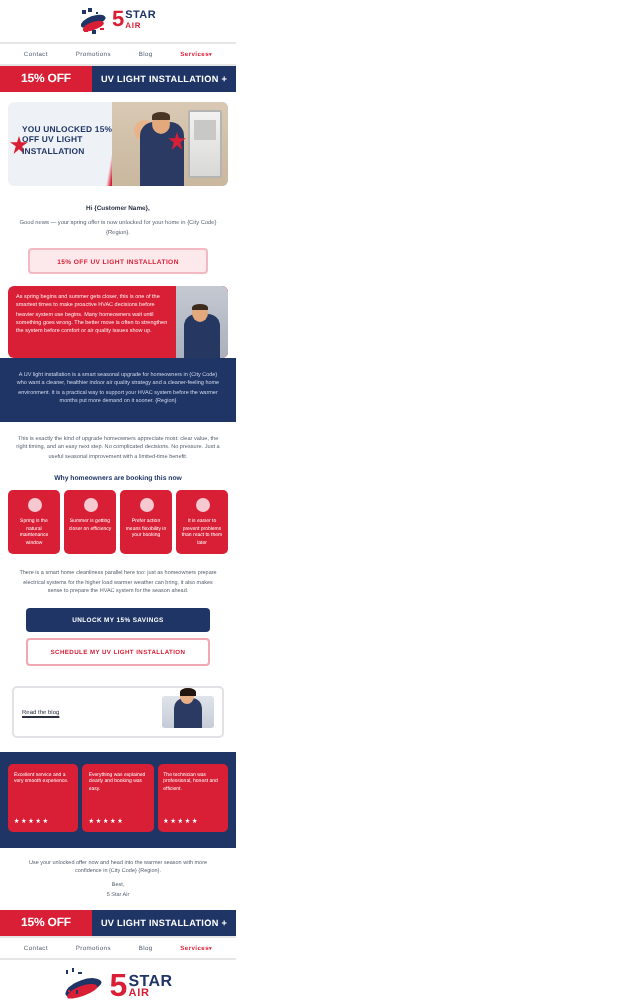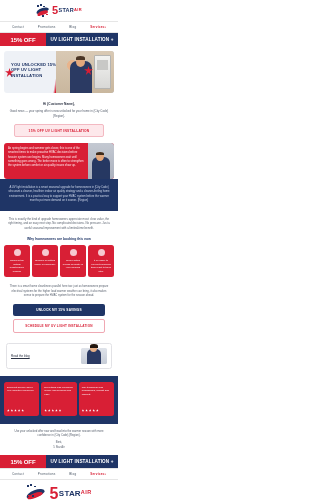--- a/index.html
+++ b/index.html
@@ -18,21 +18,21 @@
   .logo-swoosh {
     position:absolute; left:0; top:4px; width:13px; height:5px;
     background:#1f3566; border-radius:50% 50% 50% 50%/60% 60% 40% 40%;
     transform:rotate(-20deg);
   }
   .logo-swoosh.red { background:#d81f35; top:6.5px; left:1px; width:11px; height:3.5px; }
   .logo-dot { position:absolute; width:1.6px; height:1.6px; background:#1f3566; }
   .d1{left:1px;top:1px}.d2{left:4px;top:0px}.d3{left:7.5px;top:1.5px}
   .d4{left:2px;top:10.5px;background:#d81f35}.d5{left:6px;top:11px}.d6{left:10px;top:9.5px;background:#d81f35}
   .logo-five { font-size:11px; font-weight:bold; color:#d81f35; line-height:1; letter-spacing:-.5px; }
-  .logo-words { display:flex; flex-direction:row; line-height:1; }
+  .logo-words { display:flex; flex-direction:column; line-height:1; }
   .logo-star { font-size:5.5px; font-weight:bold; color:#1f3566; letter-spacing:.2px; }
   .logo-air  { font-size:4px; font-weight:bold; color:#d81f35; letter-spacing:.4px; }
 
   .logo-bar { padding:4px 0 4px; display:flex; justify-content:center; }
   .logo-bar.big .logo-mark{width:22px;height:19px}
   .logo-bar.big .logo-swoosh{width:19px;height:7px;top:6px}
   .logo-bar.big .logo-swoosh.red{width:16px;height:5px;top:9px}
   .logo-bar.big .logo-five{font-size:16px}
   .logo-bar.big .logo-star{font-size:8px}
   .logo-bar.big .logo-air{font-size:5.5px}

